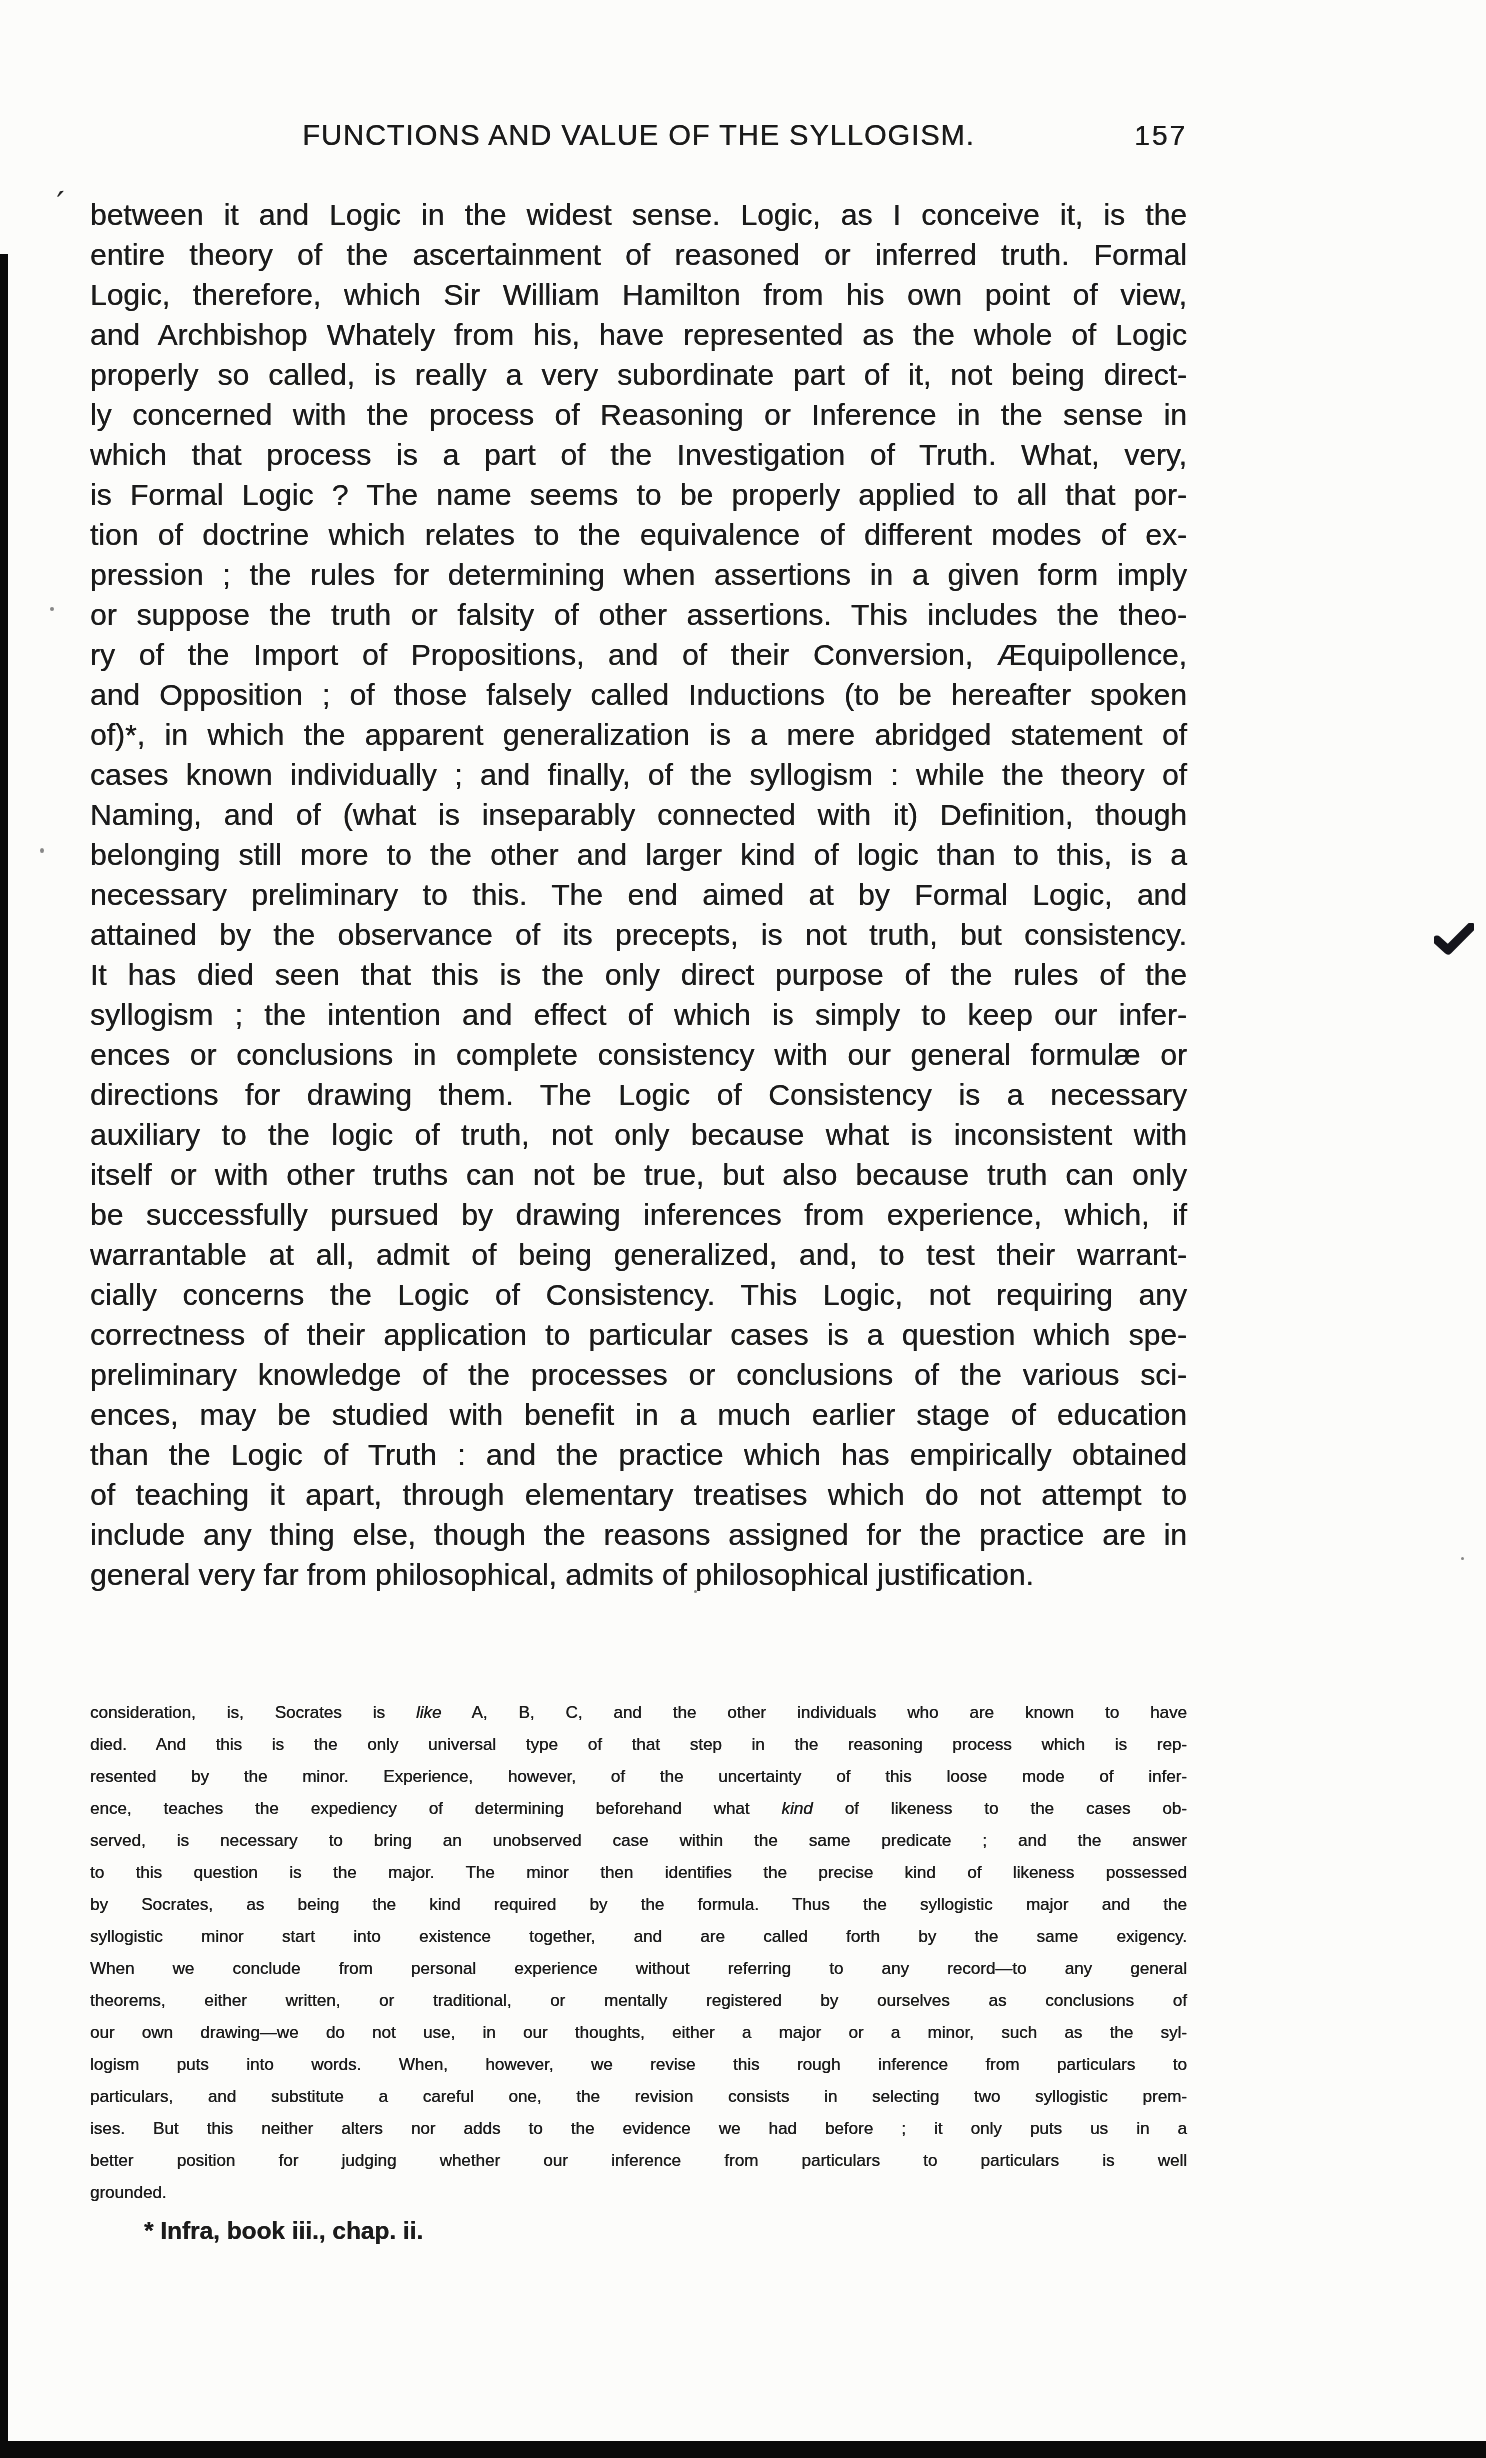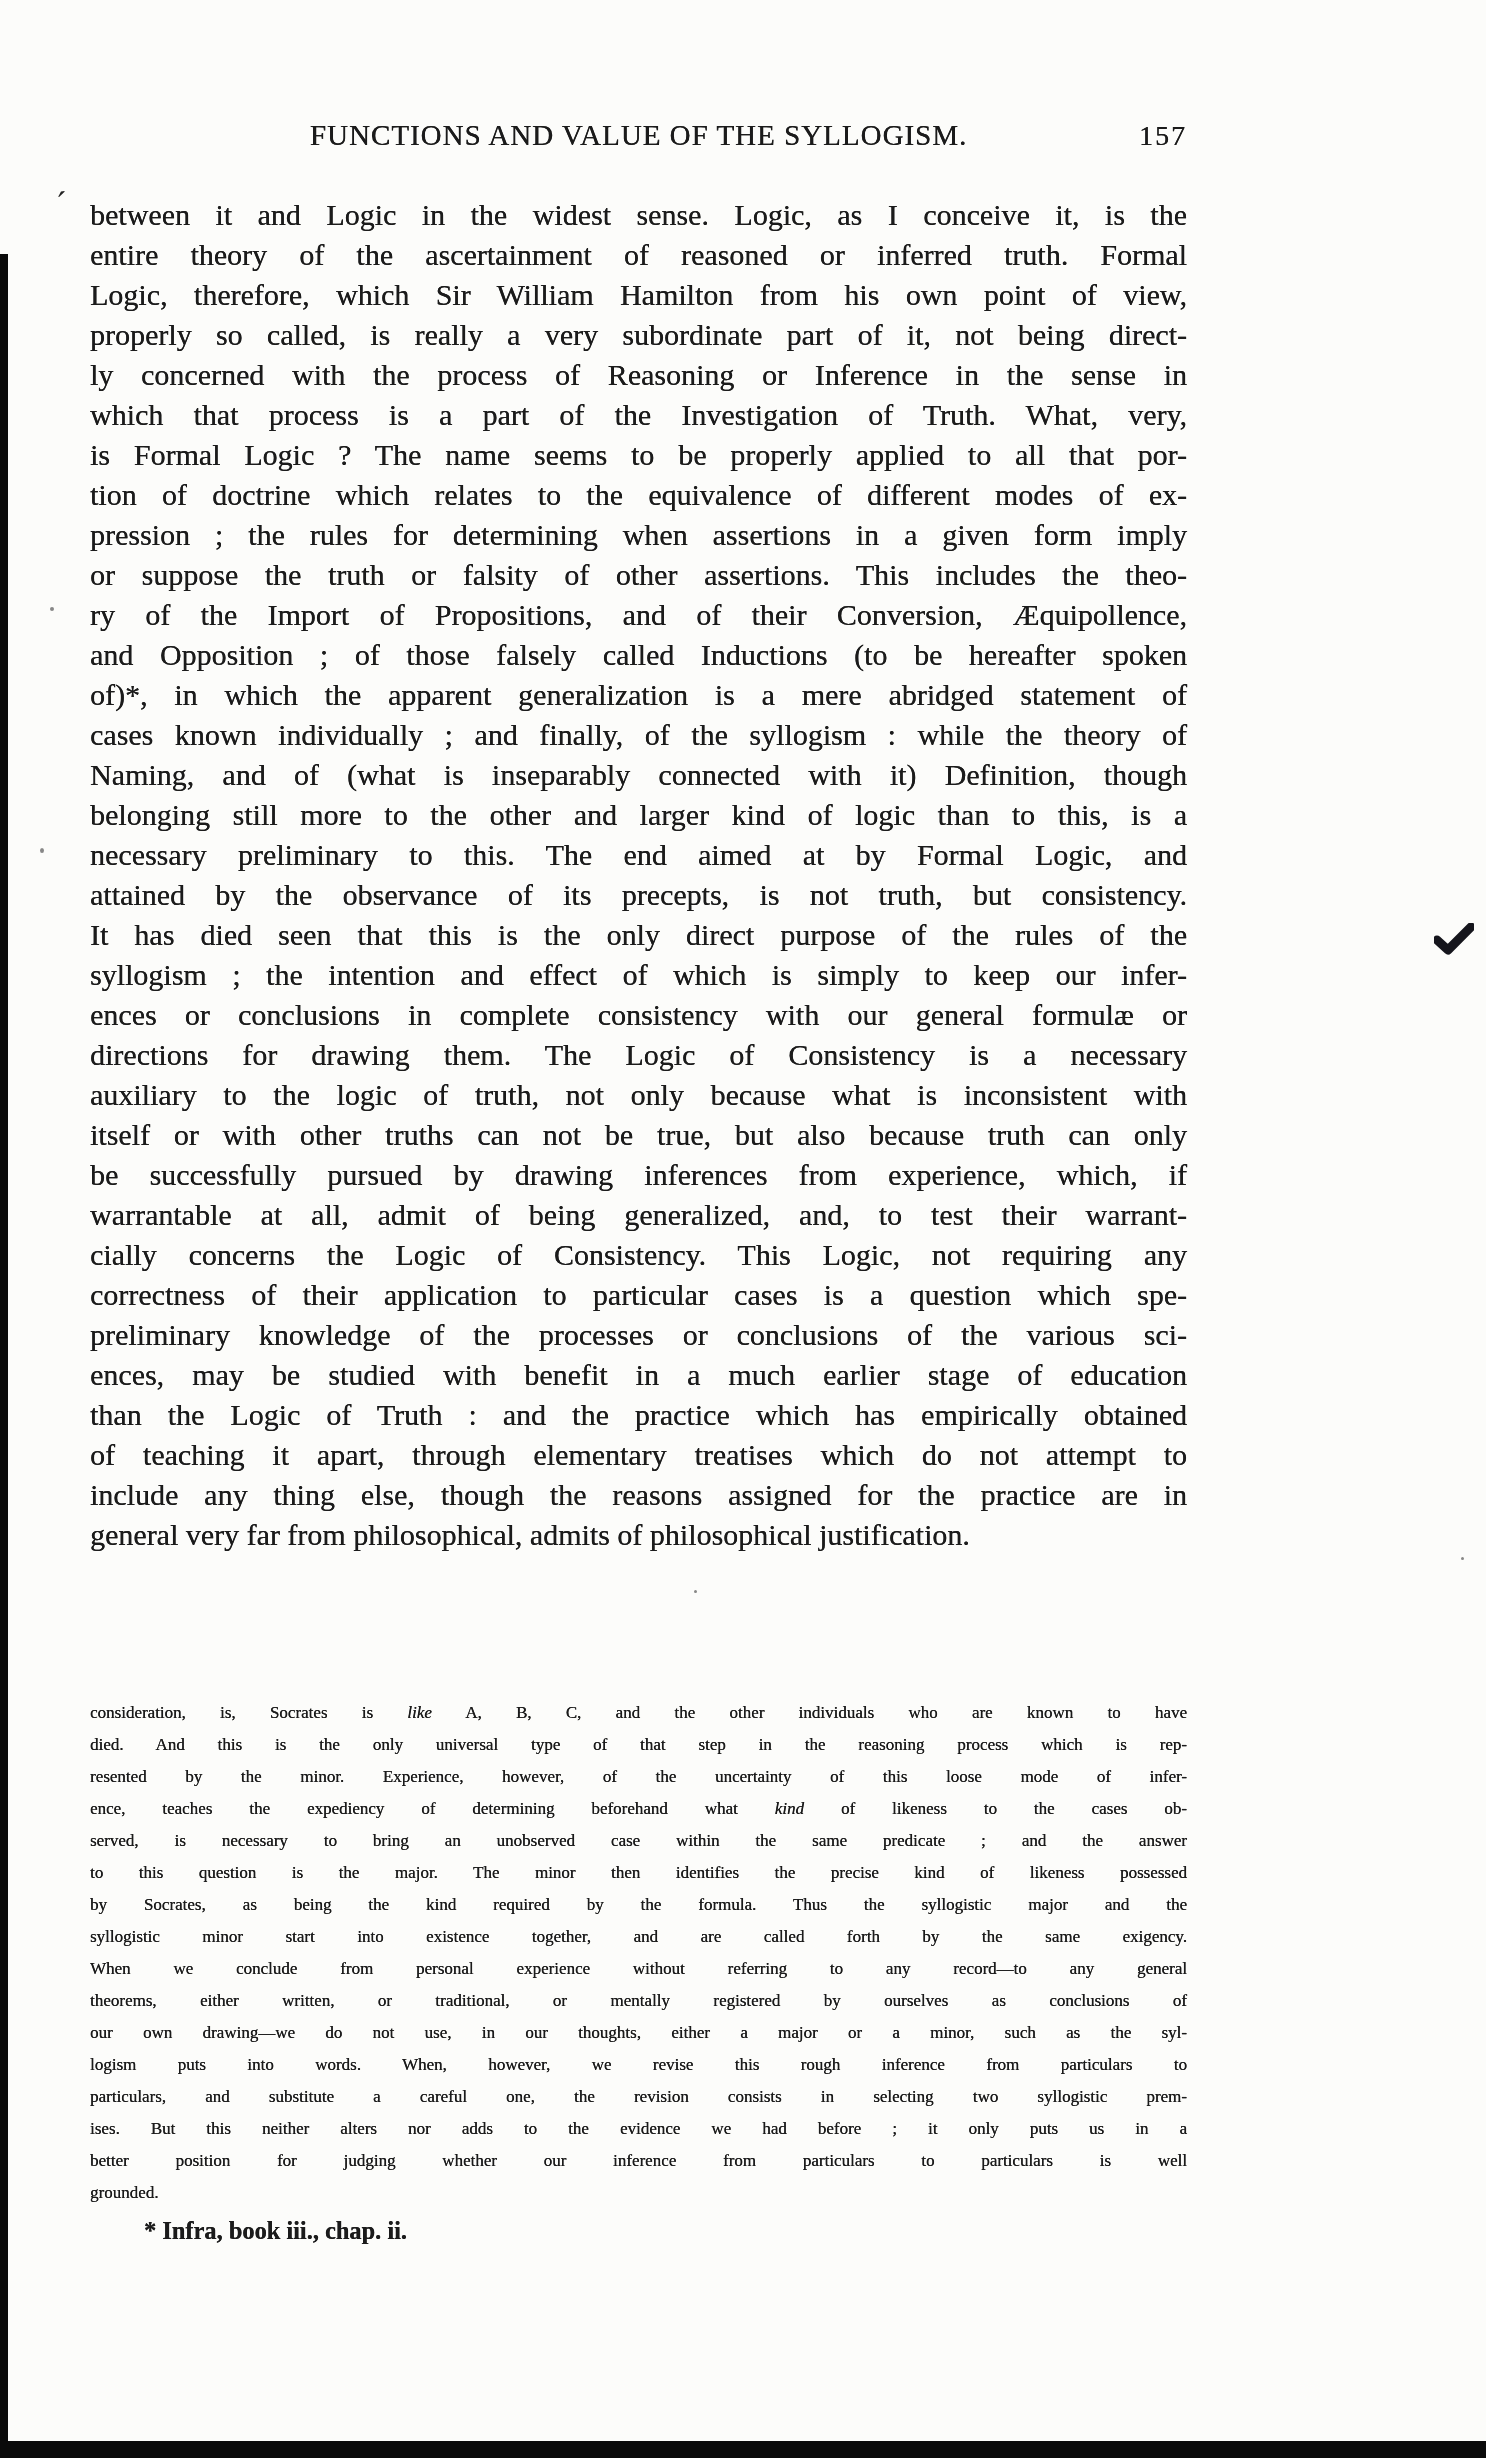--- a/index.html
+++ b/index.html
@@ -1,21 +1,21 @@
 <!DOCTYPE html>
 <html><head>
 <meta charset="utf-8">
 <style>
   html,body{margin:0;padding:0;background:#e8e8e6;}
   .page{
     position:relative;
     width:1487px;height:2459px;
     margin:0 auto;
     background:#fcfcfa;
-    font-family:Liberation Serif, serif;
+    font-family:Liberation Sans, sans-serif;
     color:#1b1b1b;
     overflow:hidden;
   }
   
   .scan-bar-left{position:absolute;left:0;top:254px;width:8px;height:2205px;background:#0a0a0a;}
   .scan-bar-bottom{position:absolute;left:0;top:2441px;width:1487px;height:18px;background:#0a0a0a;}
   .speck{position:absolute;background:#555;border-radius:50%;opacity:.7;}
 
   
   .running-head{
@@ -76,20 +76,21 @@
     <span class="head-title">FUNCTIONS AND VALUE OF THE SYLLOGISM.</span>
     <span class="page-num">157</span>
   </header>
 
   <span class="pen-tick">´</span>
 
   <div class="body-text">
       <div class="tline">between it and Logic in the widest sense.  Logic, as I conceive it, is the</div>
       <div class="tline">entire theory of the ascertainment of reasoned or inferred truth.  Formal</div>
       <div class="tline">Logic, therefore, which Sir William Hamilton from his own point of view,</div>
+      <div class="tline">and Archbishop Whately from his, have represented as the whole of Logic</div>
       <div class="tline">properly so called, is really a very subordinate part of it, not being direct-</div>
       <div class="tline">ly concerned with the process of Reasoning or Inference in the sense in</div>
       <div class="tline">which that process is a part of the Investigation of Truth.  What, very,</div>
       <div class="tline">is Formal Logic ?  The name seems to be properly applied to all that por-</div>
       <div class="tline">tion of doctrine which relates to the equivalence of different modes of ex-</div>
       <div class="tline">pression ; the rules for determining when assertions in a given form imply</div>
       <div class="tline">or suppose the truth or falsity of other assertions.  This includes the theo-</div>
       <div class="tline">ry of the Import of Propositions, and of their Conversion, Æquipollence,</div>
       <div class="tline">and Opposition ; of those falsely called Inductions (to be hereafter spoken</div>
       <div class="tline">of)*, in which the apparent generalization is a mere abridged statement of</div>

